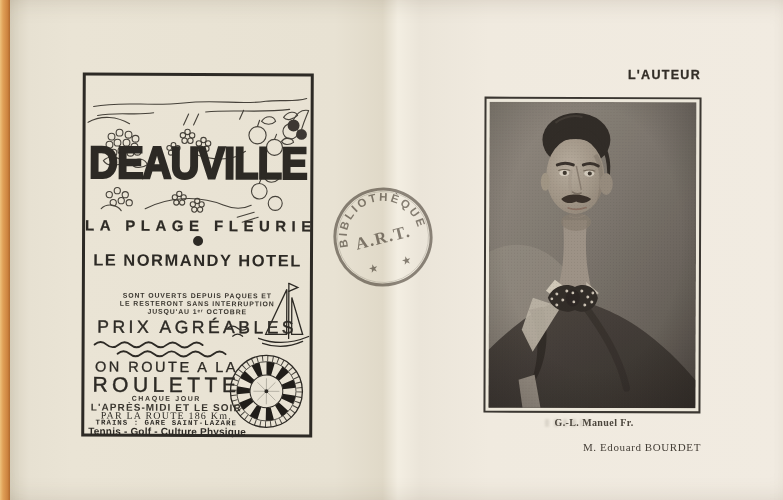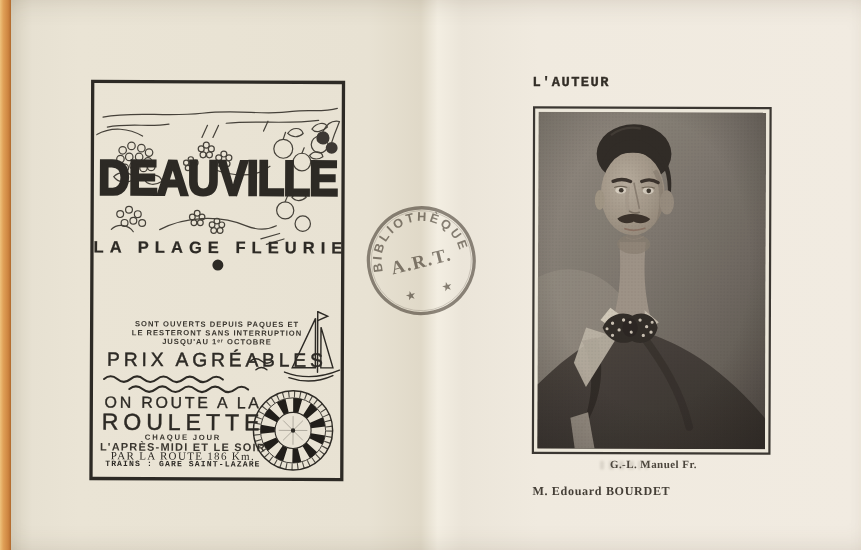--- a/index.html
+++ b/index.html
@@ -38,31 +38,31 @@
   .ad-play2{top:297px;font-size:21px;letter-spacing:4.5px;-webkit-text-stroke:.4px #2d2a25;}
   .ad-sched1{top:319px;font-size:7px;letter-spacing:1.6px;font-weight:bold;}
   .ad-sched2{top:326px;font-size:10px;letter-spacing:1.1px;font-weight:bold;}
   .ad-route{top:334px;font-size:10px;letter-spacing:1.2px;font-family:Liberation Serif, serif;}
   .ad-trains{top:343px;font-size:7.4px;letter-spacing:1px;font-weight:bold;font-family:Liberation Mono, monospace;}
   .ad-activities{top:350px;font-size:10px;letter-spacing:.2px;font-weight:bold;}
   .ad-wheel{position:absolute;left:143px;top:276px;}
   
   .stamp{position:absolute;left:327px;top:181px;width:112px;height:112px;
     mix-blend-mode:multiply;opacity:.88;filter:blur(.3px);}
-  .author-header{position:absolute;left:484px;width:217px;top:68px;text-align:left;
+  .author-header{position:absolute;left:484px;width:217px;top:68px;text-align:right;
     font-size:12.5px;font-weight:bold;letter-spacing:1.3px;color:#332e27;
-    font-family:Liberation Mono, monospace;-webkit-text-stroke:.3px #332e27;}
+    font-family:Liberation Sans, sans-serif;-webkit-text-stroke:.3px #332e27;}
   .photo-frame{position:absolute;left:484px;top:97px;width:217px;height:316px;
     border:2px solid #3b3732;background:#ece7da;padding:3px;box-sizing:border-box;
     transform:rotate(.2deg);}
   .photo-credit{position:absolute;left:484px;width:220px;top:417px;text-align:center;
     font-size:10px;font-weight:bold;letter-spacing:.4px;color:#4c463d;
     font-family:"Liberation Serif",serif;}
-  .photo-caption{position:absolute;left:484px;width:217px;top:441px;text-align:left;
-    font-size:11px;font-weight:bold;letter-spacing:.6px;color:#453f37;
+  .photo-caption{position:absolute;left:484px;width:217px;top:441px;text-align:right;
+    font-size:11px;font-weight:normal;letter-spacing:.6px;color:#453f37;
     font-family:"Liberation Serif",serif;}
   
   .bleed{position:absolute;left:527px;top:417px;width:62px;height:13px;opacity:.16;
     filter:blur(1.2px);transform:scaleX(-1);
     background:
       linear-gradient(90deg,#6e6758 0 3px,transparent 3px 6px,#6e6758 6px 9px,transparent 9px 13px,
       #6e6758 13px 18px,transparent 18px 22px,#6e6758 22px 26px,transparent 26px 31px,
       #6e6758 31px 35px,transparent 35px 40px,#6e6758 40px 44px,transparent 44px 100%);
     background-size:100% 60%;background-repeat:no-repeat;background-position:0 30%;}
   svg{display:block;}
@@ -161,20 +161,21 @@
           <path d="M172,104 l2,-5"></path>
           <path d="M178,100 C182,95 189,95 191,100 C187,104 181,104 178,100 Z"></path>
           <path d="M150,138 l17,-5 M155,143 l16,-5"></path>
         </g>
       </g>
     </svg>
 
     <div class="line ad-title">DEAUVILLE</div>
     <div class="line ad-tagline">LA PLAGE FLEURIE</div>
     <div class="ad-bullet"></div>
+    <div class="line ad-hotel1">LE NORMANDY HOTEL</div>
     <div class="line ad-small ad-open1">SONT OUVERTS DEPUIS PAQUES ET</div>
     <div class="line ad-small ad-open2">LE RESTERONT SANS INTERRUPTION</div>
     <div class="line ad-small ad-open3">JUSQU'AU 1ᵉʳ OCTOBRE</div>
     <div class="line ad-prices">PRIX AGRÉABLES</div>
 
     <svg class="ad-waves" width="150" height="22" viewBox="0 0 150 22">
       <g fill="none" stroke="#2d2a25" stroke-width="1.9" stroke-linecap="round">
         <path d="M2,6 q6,-5 12,0 t12,0 t12,0 t12,0 t12,0 t12,0 t12,0 t12,0 t12,0"></path>
         <path d="M25,15 q6,-5 12,0 t12,0 t12,0 t12,0 t12,0 t12,0 t12,0 t12,0 t12,0"></path>
       </g>
@@ -192,20 +193,21 @@
         <path d="M8,56 q5,-4 10,0"></path>
       </g>
     </svg>
 
     <div class="line ad-col ad-play1">ON ROUTE A LA</div>
     <div class="line ad-col ad-play2">ROULETTE</div>
     <div class="line ad-col ad-small ad-sched1">CHAQUE JOUR</div>
     <div class="line ad-col ad-small ad-sched2">L'APRÈS-MIDI ET LE SOIR</div>
     <div class="line ad-col ad-route">PAR LA ROUTE 186 Km.</div>
     <div class="line ad-col ad-trains">TRAINS : GARE SAINT-LAZARE</div>
+    <div class="line ad-col ad-activities">Tennis - Golf - Culture Physique</div>
 
     <svg class="ad-wheel" width="78" height="78" viewBox="0 0 78 78">
       <g stroke="#2d2a25" fill="none">
         <circle cx="39" cy="39" r="36" stroke-width="1.3"></circle>
         <circle cx="39" cy="39" r="33" stroke-width="6" stroke-dasharray="1 4.2" opacity=".85"></circle>
         <circle cx="39" cy="39" r="29.6" stroke-width=".8"></circle>
         <circle cx="39" cy="39" r="23" stroke-width="13" stroke="#211e1a" stroke-dasharray="6.57 6.57" transform="rotate(-90 39 39)"></circle>
         <circle cx="39" cy="39" r="16.4" fill="#e9e3d5" stroke-width="1"></circle>
         <path d="M39,26 V52 M26,39 H52 M30,30 L48,48 M48,30 L30,48" stroke-width=".5" opacity=".55"></path>
         <circle cx="39" cy="39" r="2" fill="#2d2a25" stroke="none"></circle>

